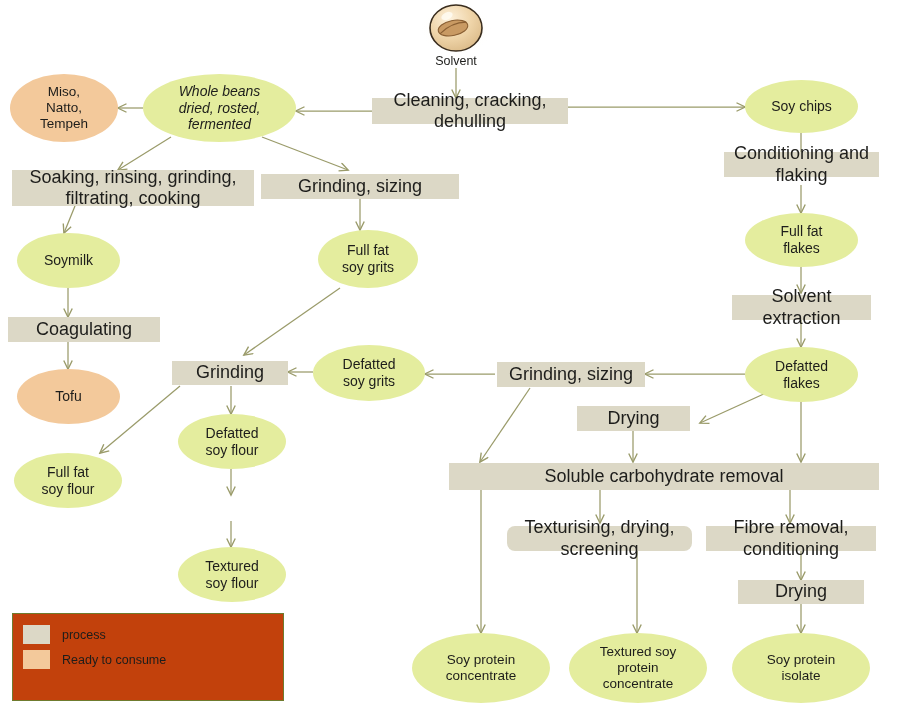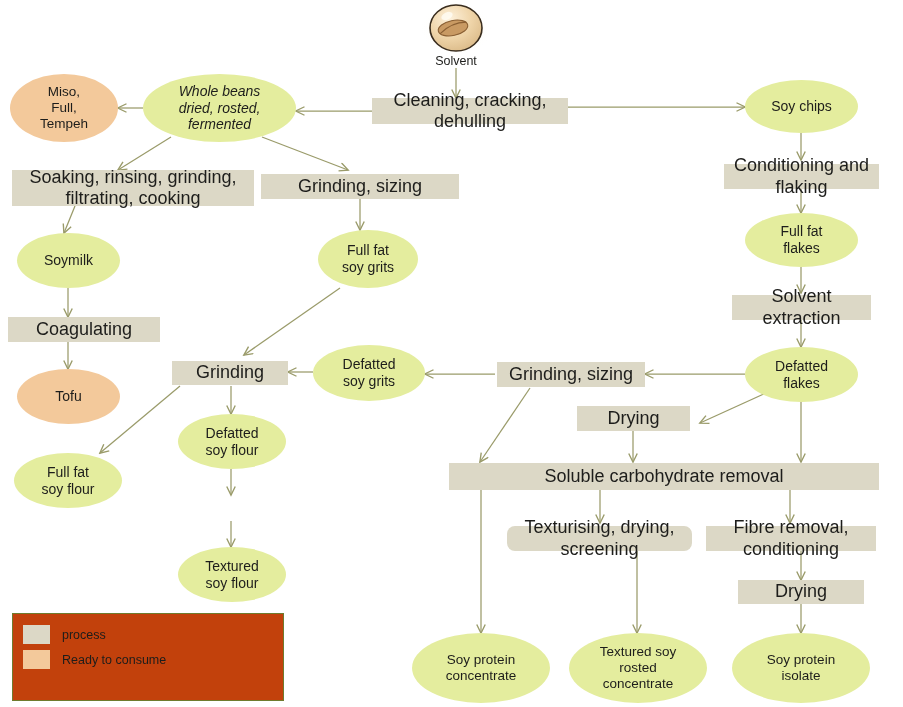--- a/index.html
+++ b/index.html
@@ -190,31 +190,31 @@
   </div>
   <div id="soybean-label">Solvent</div>
 
   <div class="node proc" style="left:372px;top:98px;width:196px;height:26px;">Cleaning, cracking, dehulling</div>
 
   <div class="node prod" style="left:143px;top:74px;width:153px;height:68px;white-space:pre-line;font-style:italic;">Whole beans
 dried, rosted,
 fermented</div>
 
   <div class="node ready" style="left:10px;top:74px;width:108px;height:68px;white-space:pre-line;font-size:13.5px;">Miso,
-Full,
+Natto,
 Tempeh</div>
 
   <div class="node prod" style="left:745px;top:80px;width:113px;height:53px;">Soy chips</div>
 
   <div class="node proc" style="left:12px;top:170px;width:242px;height:36px;white-space:pre-line;">Soaking, rinsing, grinding,
 filtrating, cooking</div>
 
   <div class="node proc" style="left:261px;top:174px;width:198px;height:25px;">Grinding, sizing</div>
 
-  <div class="node proc" style="left:724px;top:164px;width:155px;height:25px;">Conditioning and flaking</div>
+  <div class="node proc" style="left:724px;top:152px;width:155px;height:25px;">Conditioning and flaking</div>
 
   <div class="node prod" style="left:17px;top:233px;width:103px;height:55px;">Soymilk</div>
 
   <div class="node prod" style="left:318px;top:230px;width:100px;height:58px;white-space:pre-line;">Full fat
 soy grits</div>
 
   <div class="node prod" style="left:745px;top:213px;width:113px;height:54px;white-space:pre-line;">Full fat
 flakes</div>
 
   <div class="node proc" style="left:8px;top:317px;width:152px;height:25px;">Coagulating</div>
@@ -250,21 +250,21 @@
 
   <div class="node prod" style="left:178px;top:547px;width:108px;height:55px;white-space:pre-line;">Textured
 soy flour</div>
 
   <div class="node proc" style="left:738px;top:580px;width:126px;height:24px;">Drying</div>
 
   <div class="node prod small" style="left:412px;top:633px;width:138px;height:70px;white-space:pre-line;">Soy protein
 concentrate</div>
 
   <div class="node prod small" style="left:569px;top:633px;width:138px;height:70px;white-space:pre-line;">Textured soy
-rosted
+protein
 concentrate</div>
 
   <div class="node prod small" style="left:732px;top:633px;width:138px;height:70px;white-space:pre-line;">Soy protein
 isolate</div>
 
   <div id="legend">
     <div class="leg-row">
       <span class="sw p"></span>
       <span class="leg-txt">process</span>
     </div>

